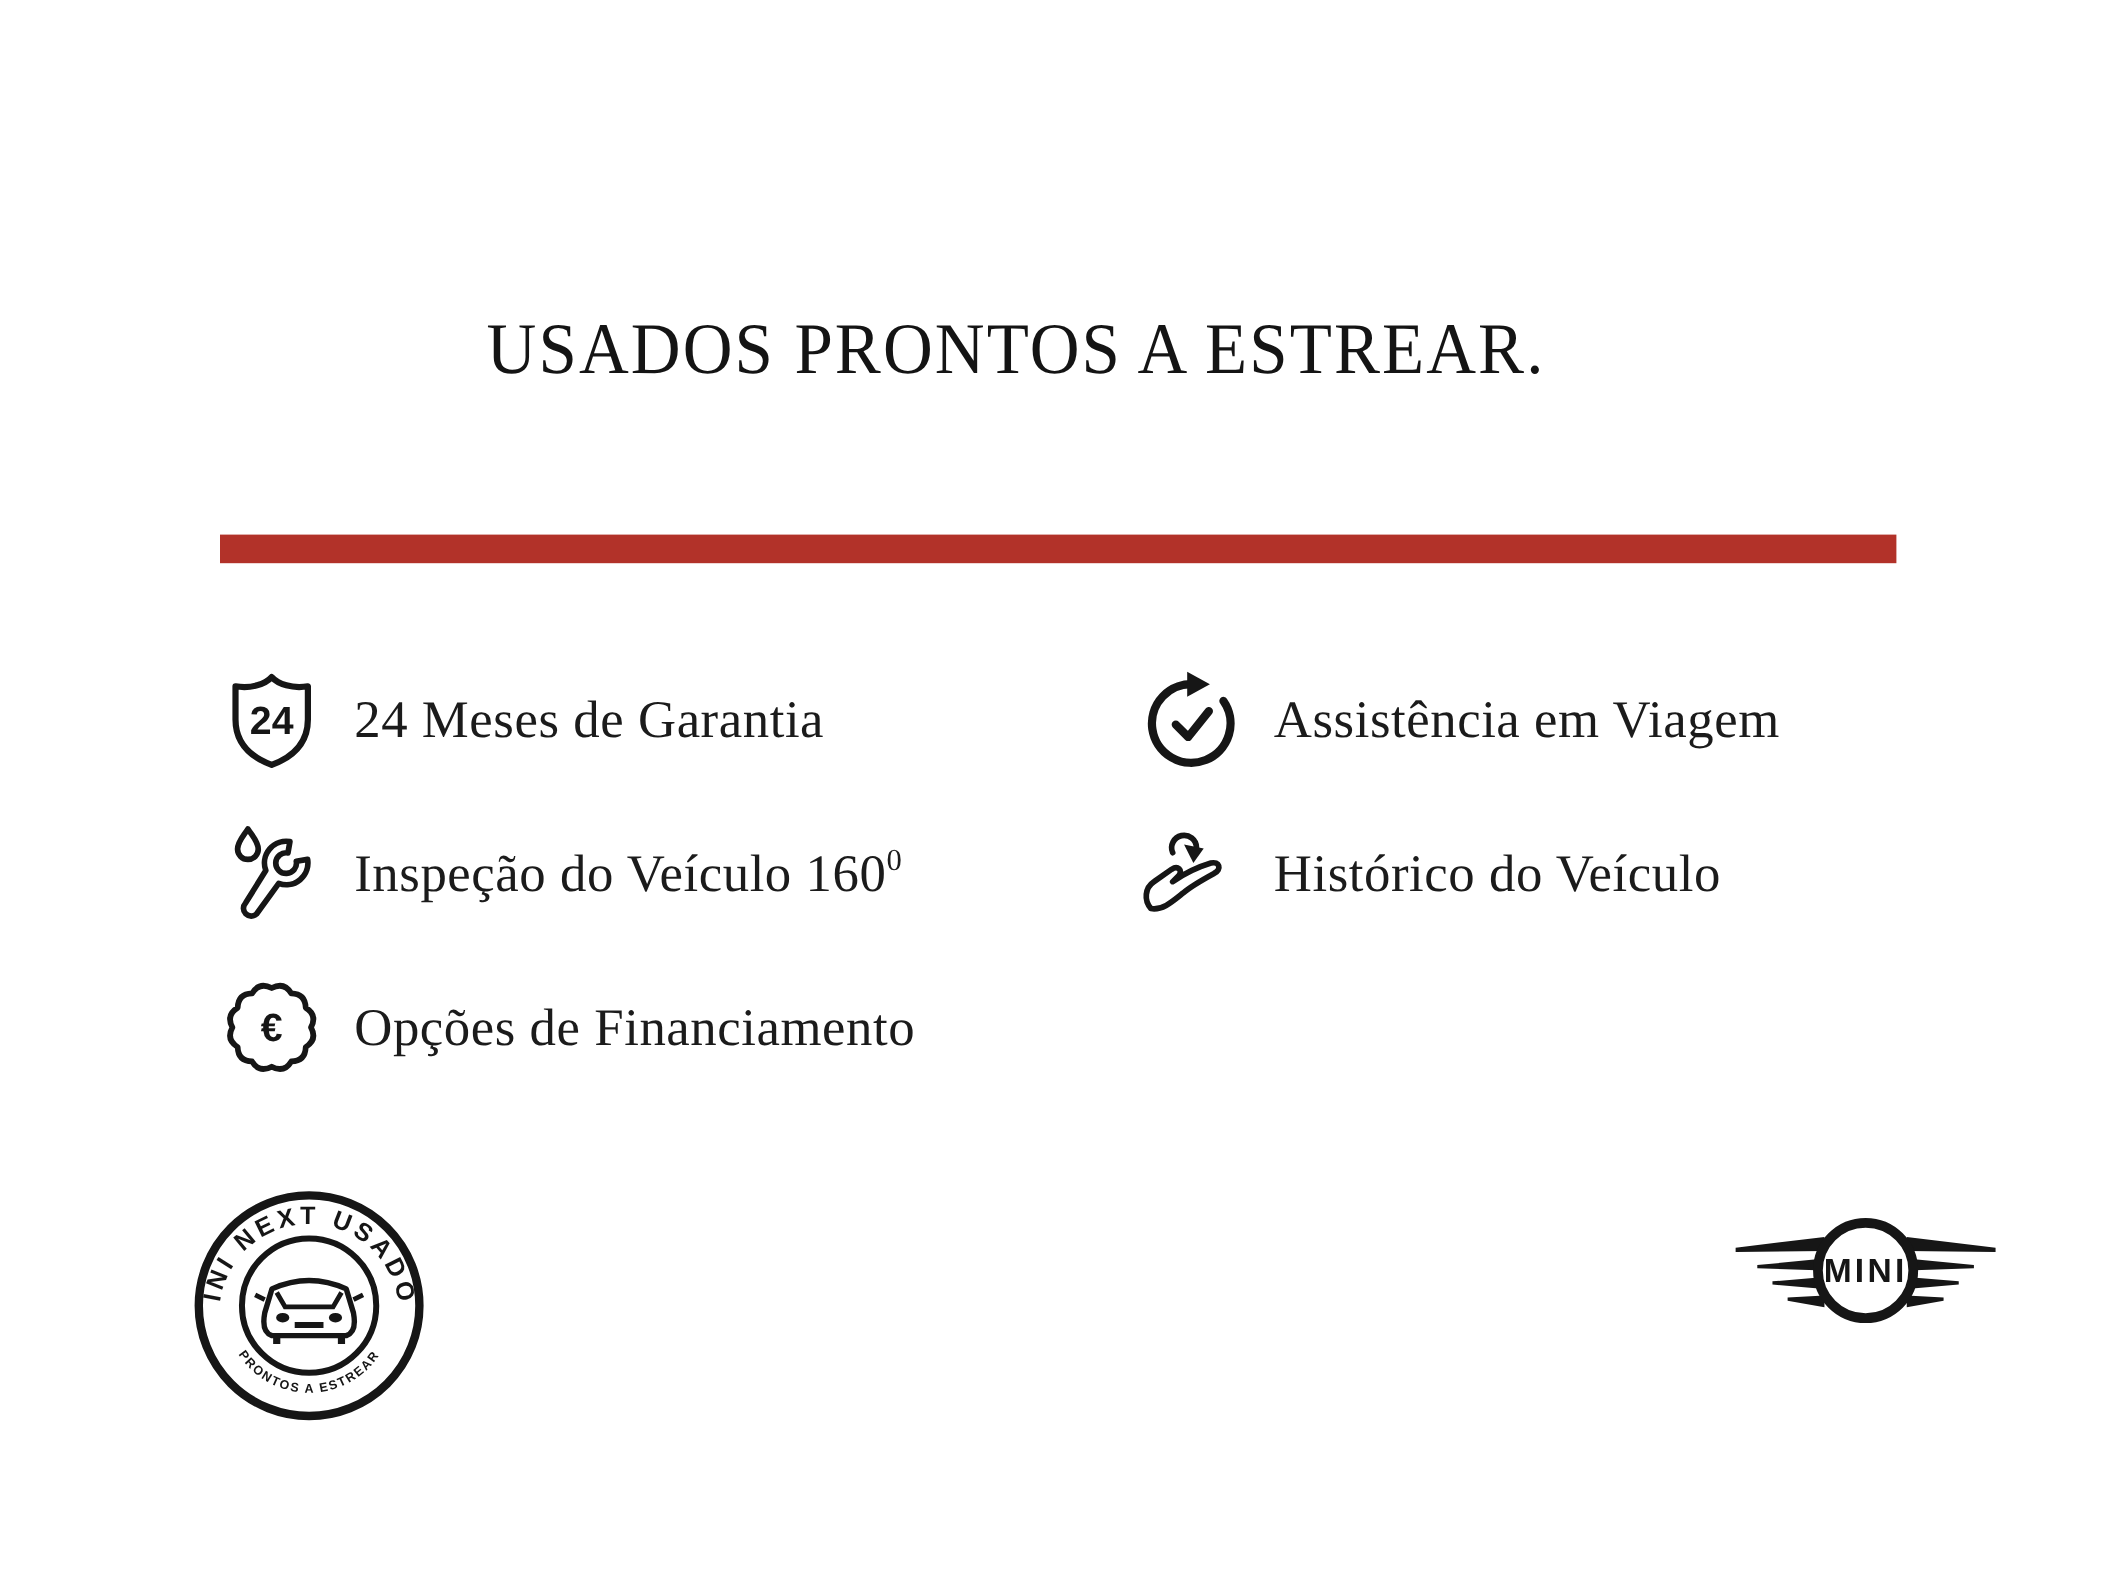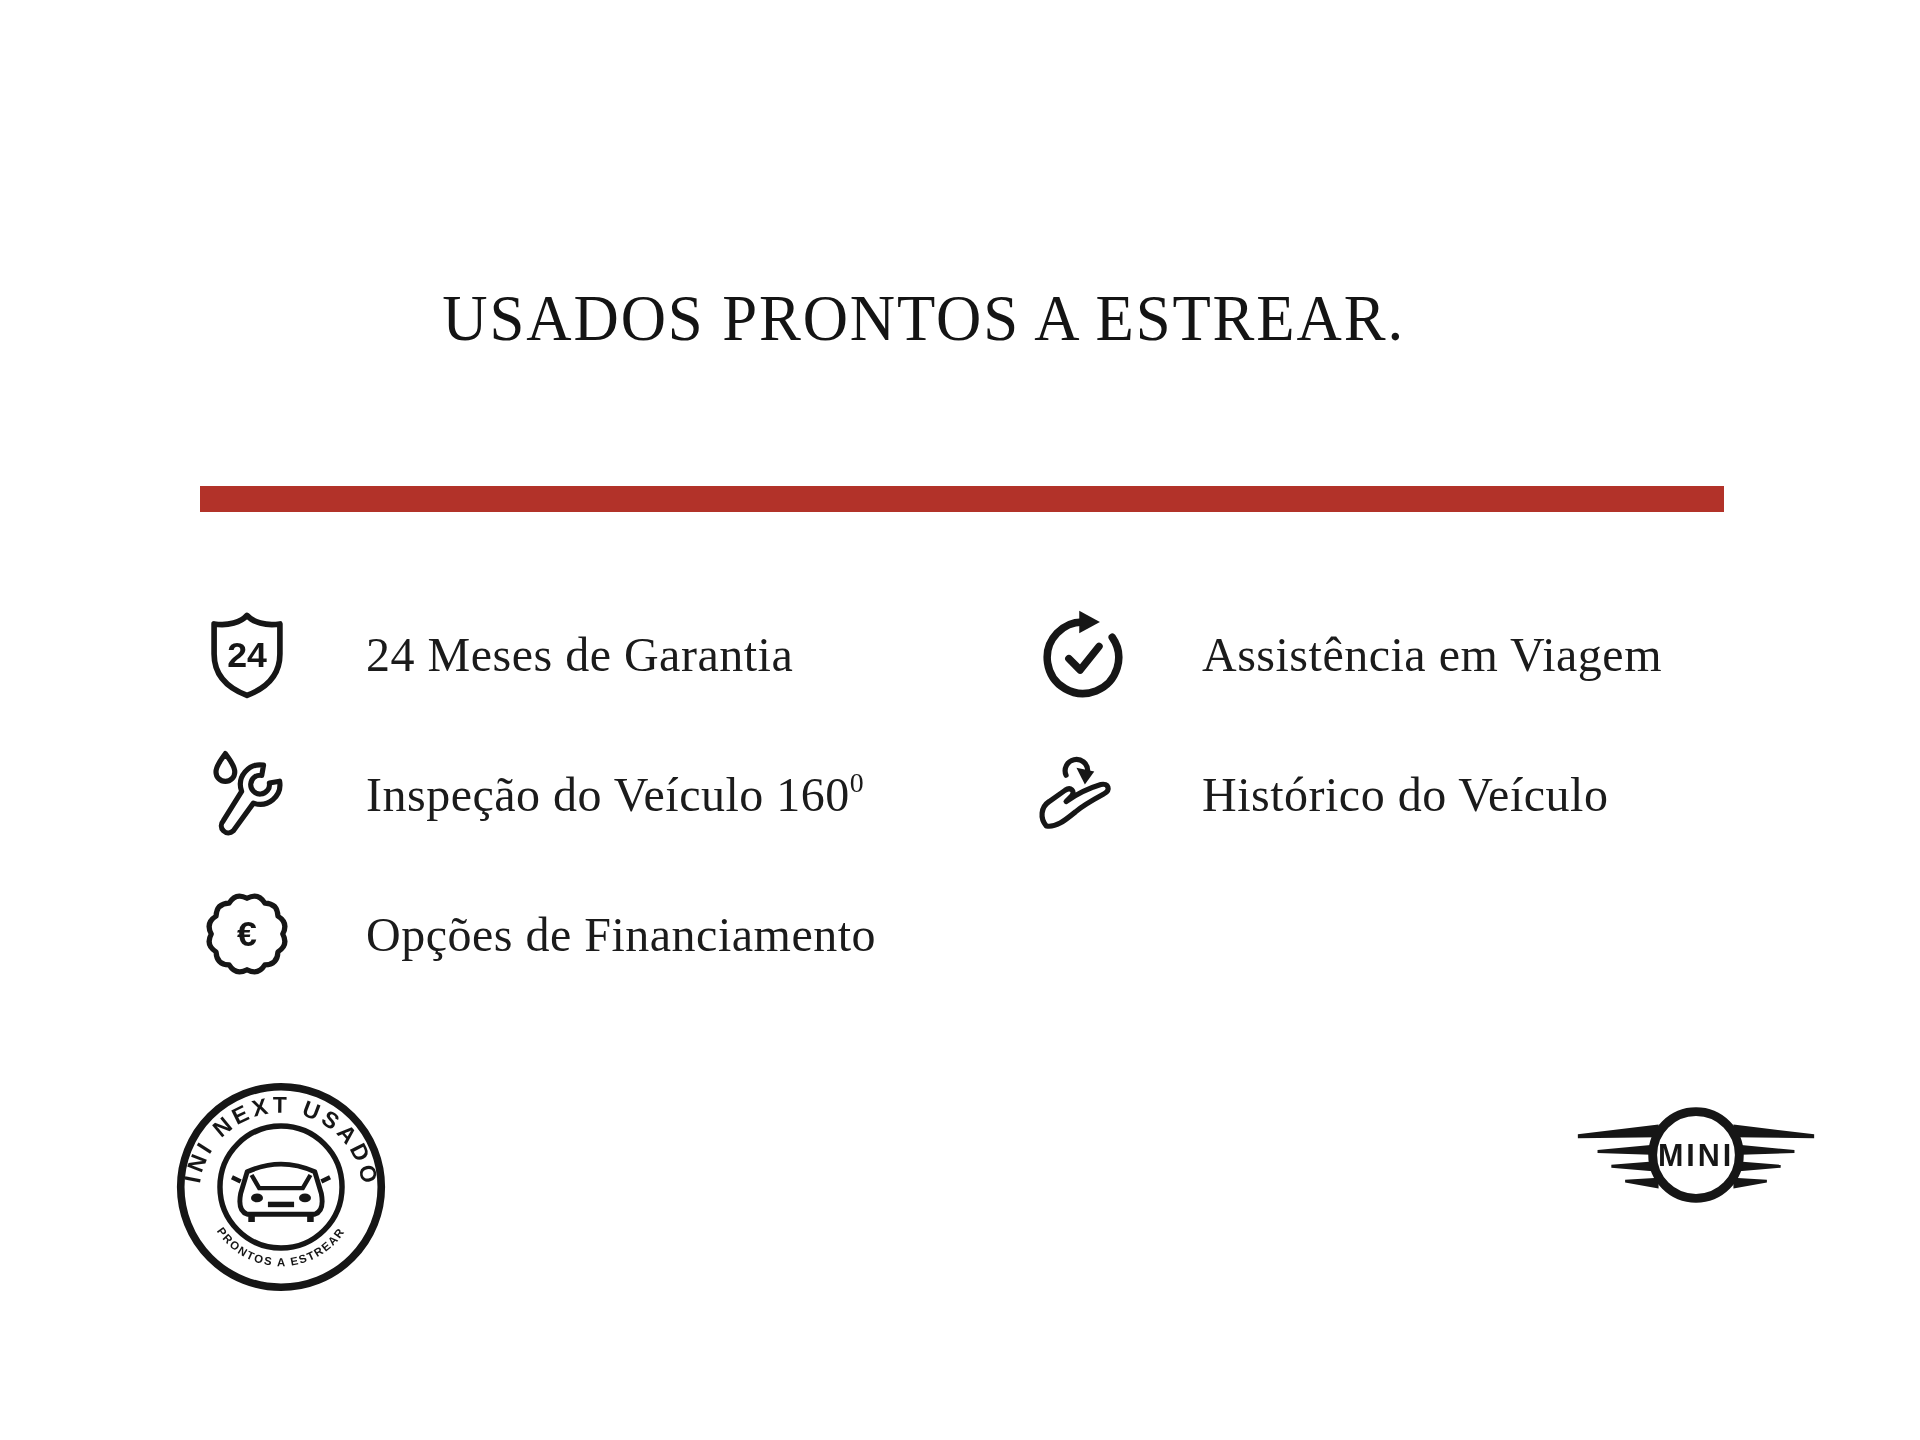--- a/index.html
+++ b/index.html
@@ -19,21 +19,21 @@
     background:#b23229;
   }
   
   .features {
     position:absolute; left:200px; top:606px;
     display:grid; grid-template-columns:836px auto; row-gap:44px;
   }
   .feature { display:flex; align-items:center; gap:28px; height:96px; }
   .feature .icon { width:94px; height:94px; flex:0 0 auto; }
   .feature .icon svg { width:100%; height:100%; display:block; }
-  .feature .label { font-size:48px; color:#1b1b1b; white-space:nowrap; letter-spacing:0.5px;margin-left:44px; }
+  .feature .label { font-size:48px; color:#1b1b1b; white-space:nowrap; letter-spacing:0.5px; }
   .feature .label sup { font-size:58%; position:relative; top:-2px; }
   
   .stamp { position:absolute; left:172px; top:1078px; width:218px; height:218px; }
   .stamp svg { width:100%; height:100%; display:block; }
   .mini-logo { position:absolute; left:1568px; top:1092px; width:256px; height:128px; }
   .mini-logo svg { width:100%; height:100%; display:block; }
 </style>
 </head>
 <body>
 

